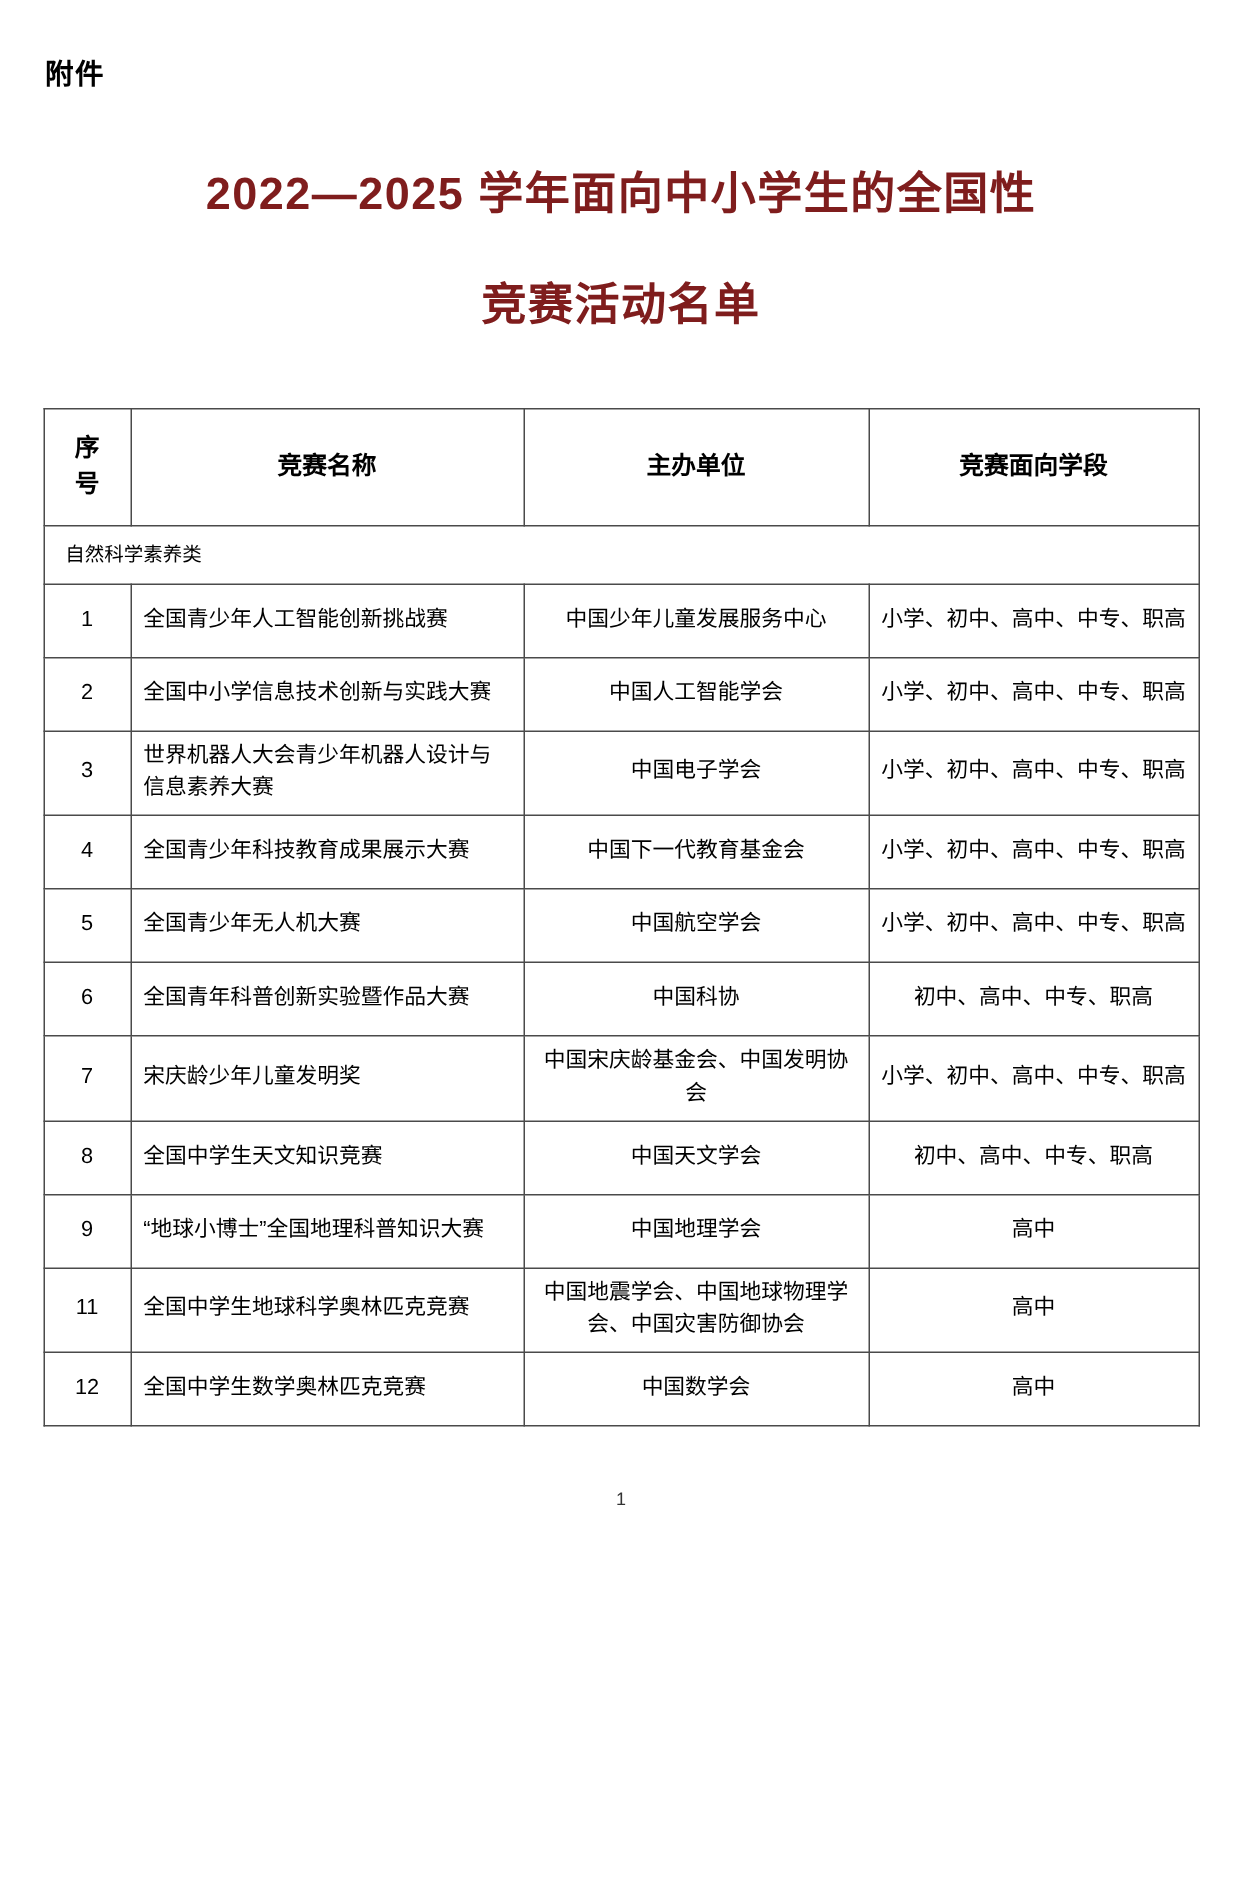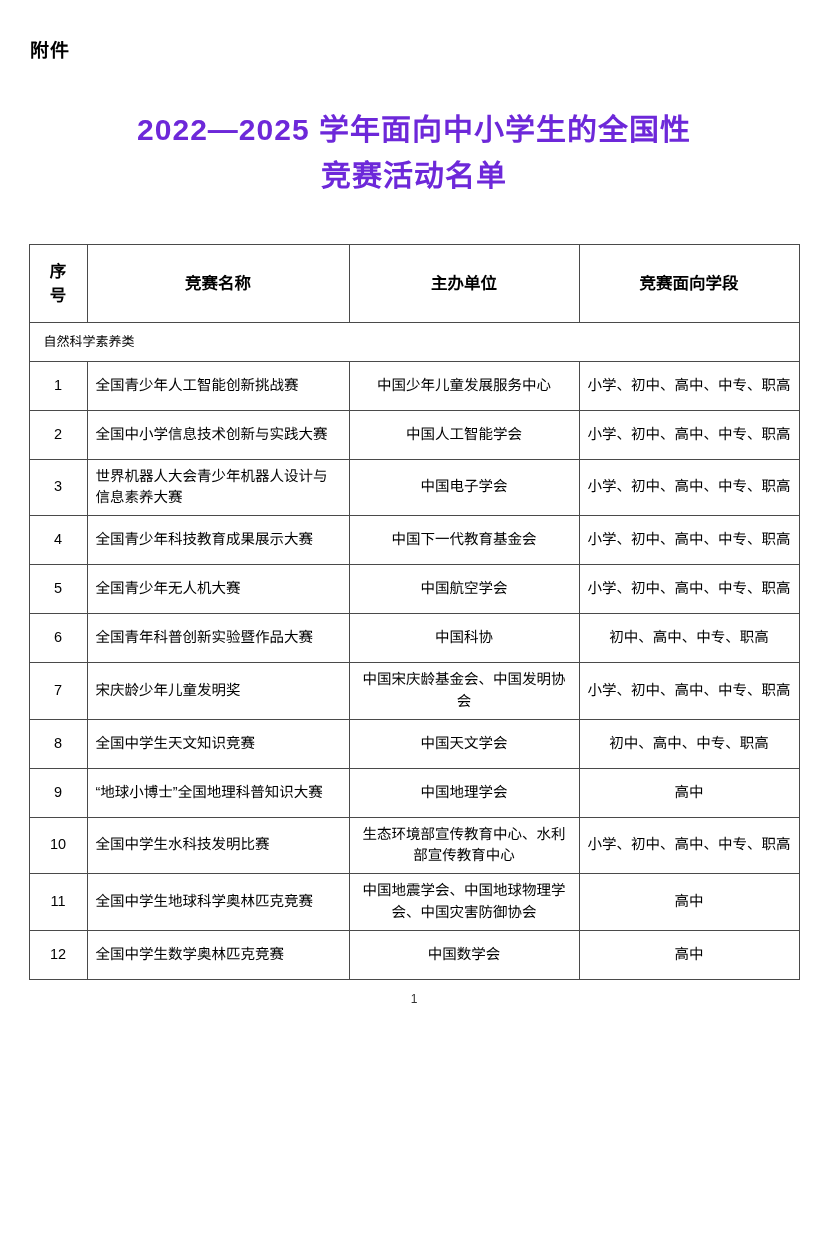--- a/index.html
+++ b/index.html
@@ -32,24 +32,25 @@
     line-height: 1.4;
   }
   .doc-title {
     text-align: center;
     font-size: 30px;
     font-weight: bold;
     line-height: 1.55;
     letter-spacing: 1px;
     margin: 42px auto 0 auto;
     width: 660px;
-    color: #6d28d9;
+    color: #7f1d1d;
   }
   .doc-title .line2 {
     display: block;
+    margin-top: 28px;
   }
   table.main-table {
     border-collapse: collapse;
     width: 770px;
     margin: 44px auto 0 auto;
     table-layout: fixed;
   }
   table.main-table th,
   table.main-table td {
     border: 1px solid #4a4a4a;
@@ -188,26 +189,20 @@
         <td class="stage">初中、高中、中专、职高</td>
       </tr>
 
       <tr class="row-tall">
         <td class="idx">9</td>
         <td class="name">“地球小博士”全国地理科普知识大赛</td>
         <td class="org">中国地理学会</td>
         <td class="stage">高中</td>
       </tr>
 
-      <tr class="row-tall">
-        <td class="idx">10</td>
-        <td class="name">全国中学生水科技发明比赛</td>
-        <td class="org">生态环境部宣传教育中心、水利部宣传教育中心</td>
-        <td class="stage">小学、初中、高中、中专、职高</td>
-      </tr>
 
       <tr class="row-tall">
         <td class="idx">11</td>
         <td class="name">全国中学生地球科学奥林匹克竞赛</td>
         <td class="org">中国地震学会、中国地球物理学会、中国灾害防御协会</td>
         <td class="stage">高中</td>
       </tr>
 
       <tr class="row-tall">
         <td class="idx">12</td>

